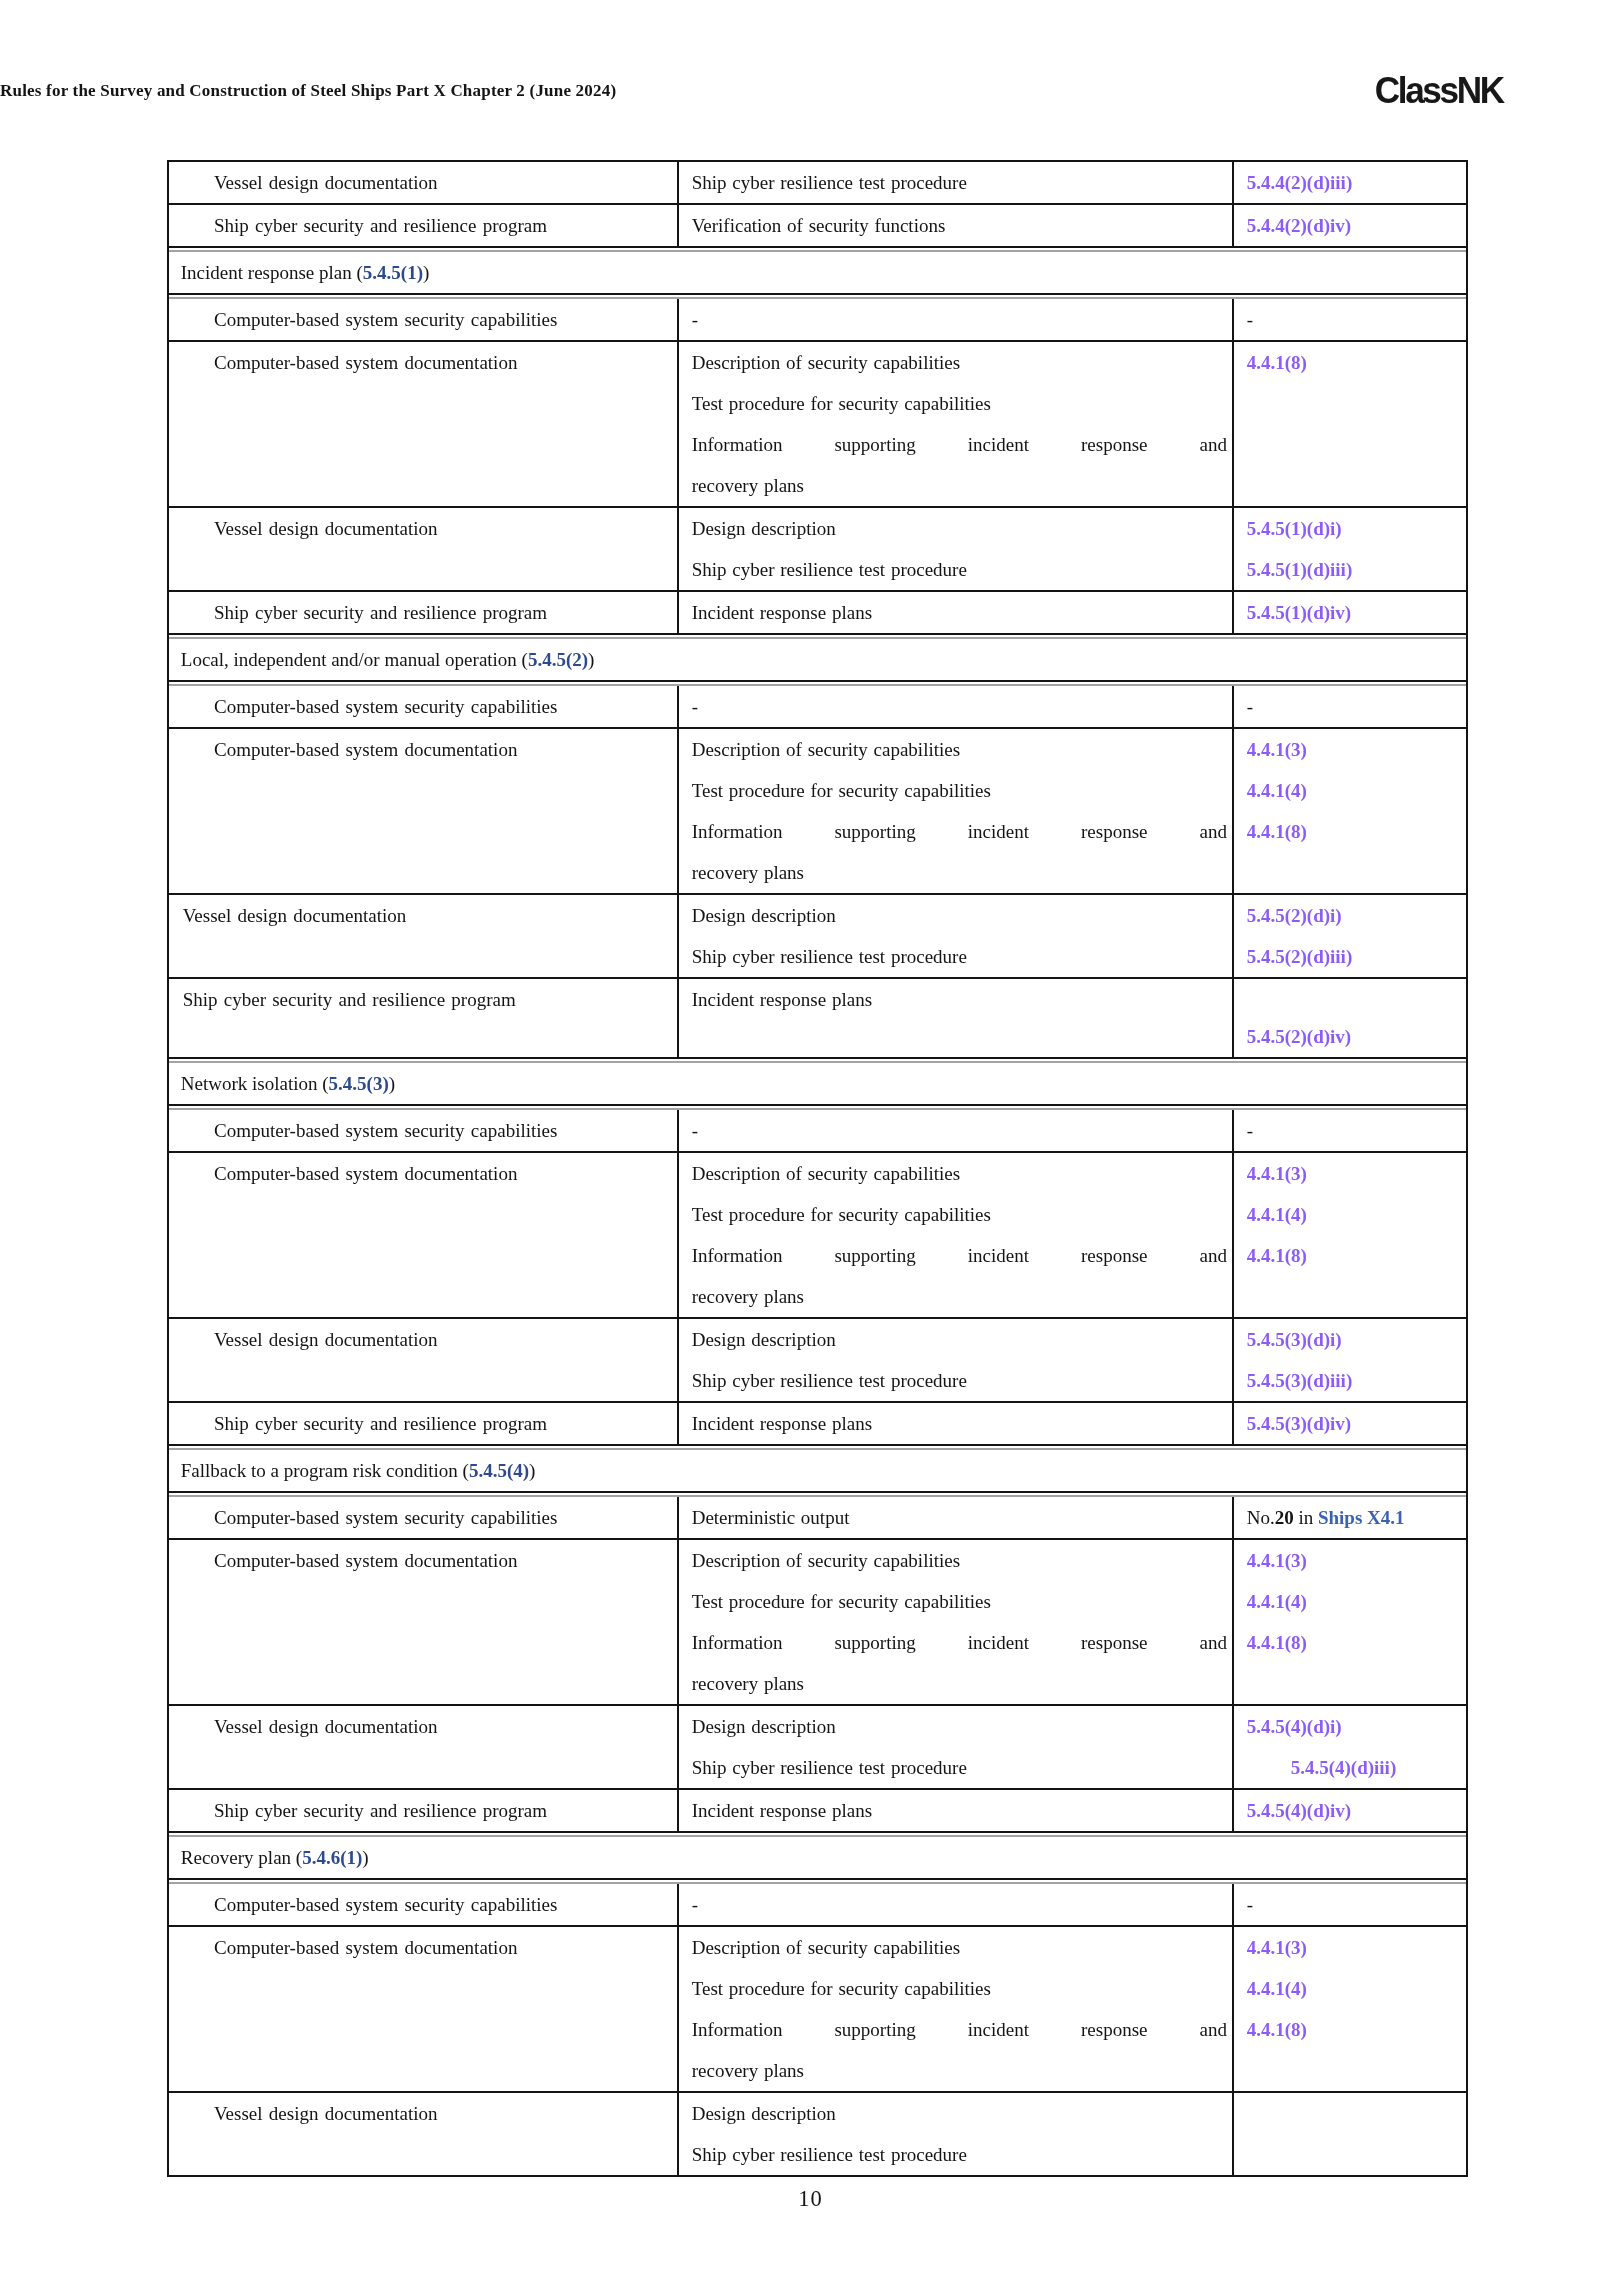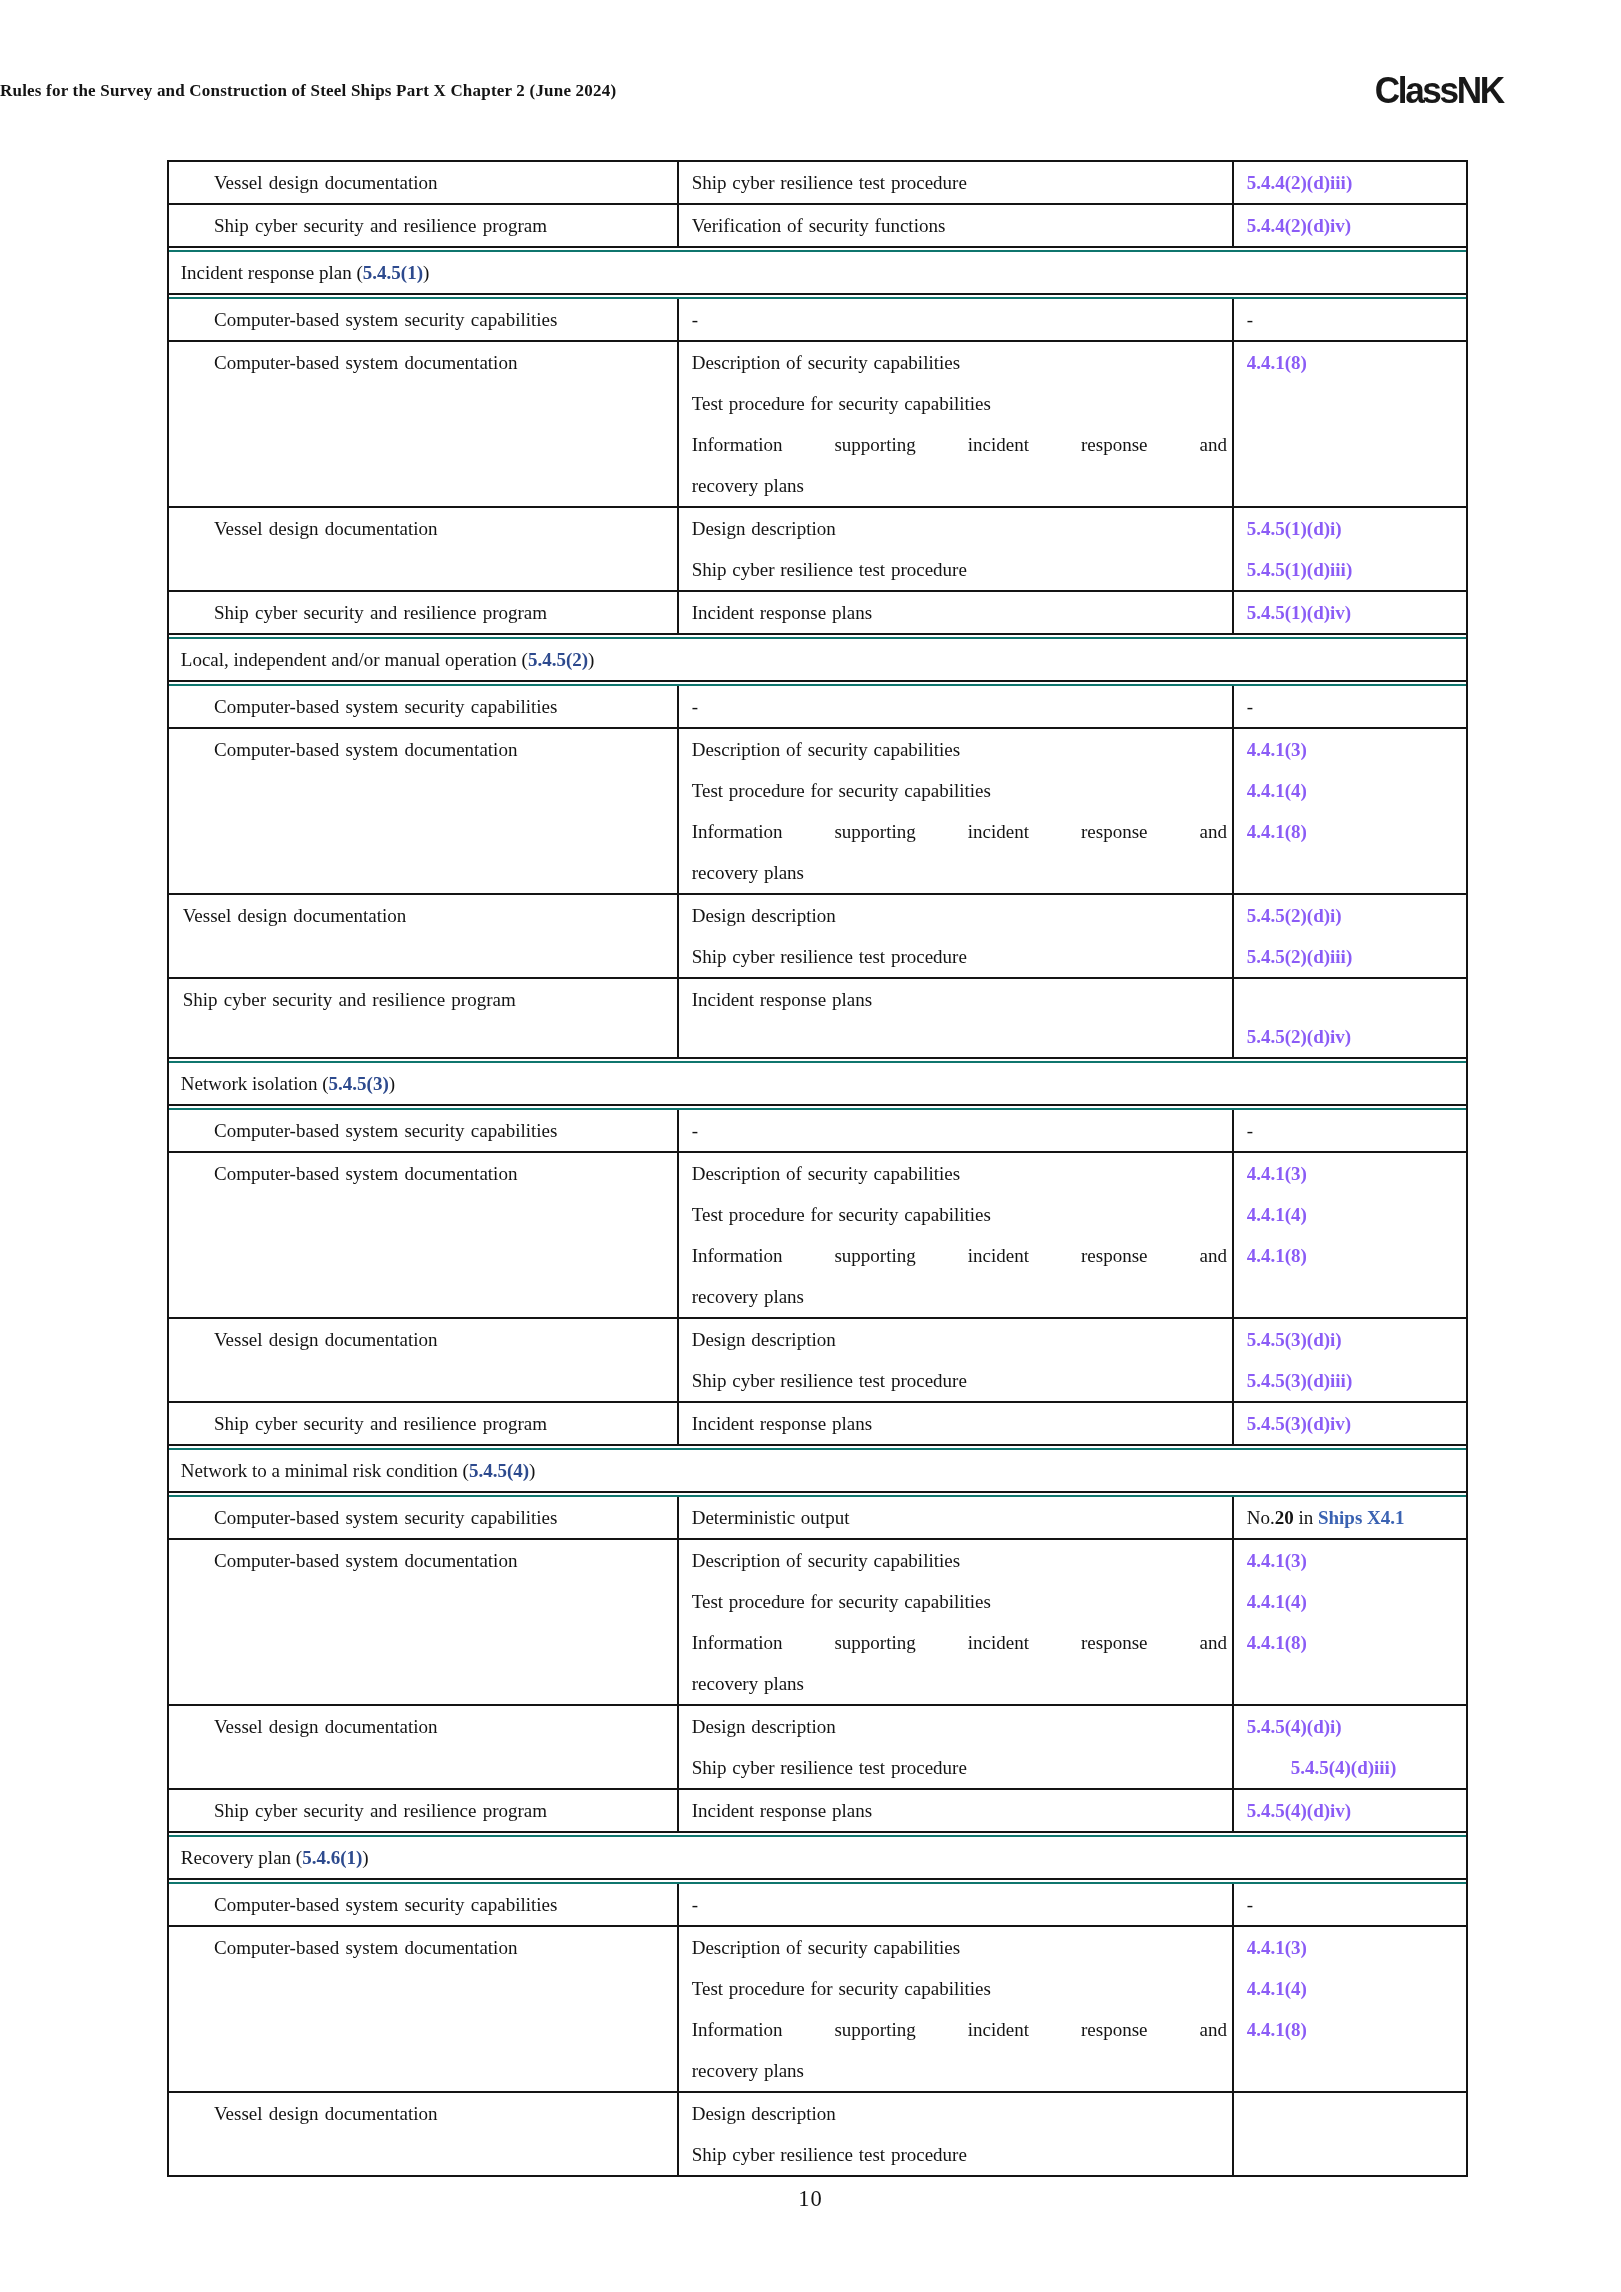--- a/index.html
+++ b/index.html
@@ -27,21 +27,21 @@
   }
 
   
   .tbl {
     position:absolute; left:167px; top:160px; width:1301px;
     border:2.9px solid #141414; box-sizing:border-box;
     font-size:19px;
   }
   .box { background:#fff; }
   .box + .box { margin-top:2px; }
-  .box { border-top:2px solid #0f766e; border-bottom:2px solid #141414; }
+  .box { border-top:2px solid #a3a3a3; border-bottom:2px solid #141414; }
   .box:first-child { border-top:none; }
   .box:last-child { border-bottom:none; }
 
   .header-box { padding-left:11.8px; height:41px; line-height:41px; white-space:nowrap; }
   .sec-ref { color:#2d4a8e; font-weight:bold; }
 
   .row { display:flex; align-items:stretch; }
   .row + .row { border-top:2px solid #141414; }
   .c1 { width:508px; box-sizing:border-box; word-spacing:1.5px; }
   .c2 { width:557px; box-sizing:border-box; border-left:2px solid #141414; border-right:2px solid #141414; word-spacing:1px; }
@@ -300,21 +300,21 @@
           <div class="c2">
             <div class="line">Incident response plans</div>
           </div>
           <div class="c3">
             <div class="refslot" style="height: 41px;">
               <div class="line"><span class="ref">5.4.5(3)(d)iv)</span></div>
             </div>
           </div>
         </div>
       </div>
-      <div class="box header-box"><span>Network to a minimal risk condition (</span><span class="sec-ref">5.4.5(4)</span><span>)</span></div>
+      <div class="box header-box"><span>Fallback to a program risk condition (</span><span class="sec-ref">5.4.5(4)</span><span>)</span></div>
       <div class="box rows-box">
         <div class="row">
           <div class="c1">
             <div class="line ind">Computer-based system security capabilities</div>
           </div>
           <div class="c2">
             <div class="line">Deterministic output</div>
           </div>
           <div class="c3">
             <div class="refslot" style="height: 41px;">

